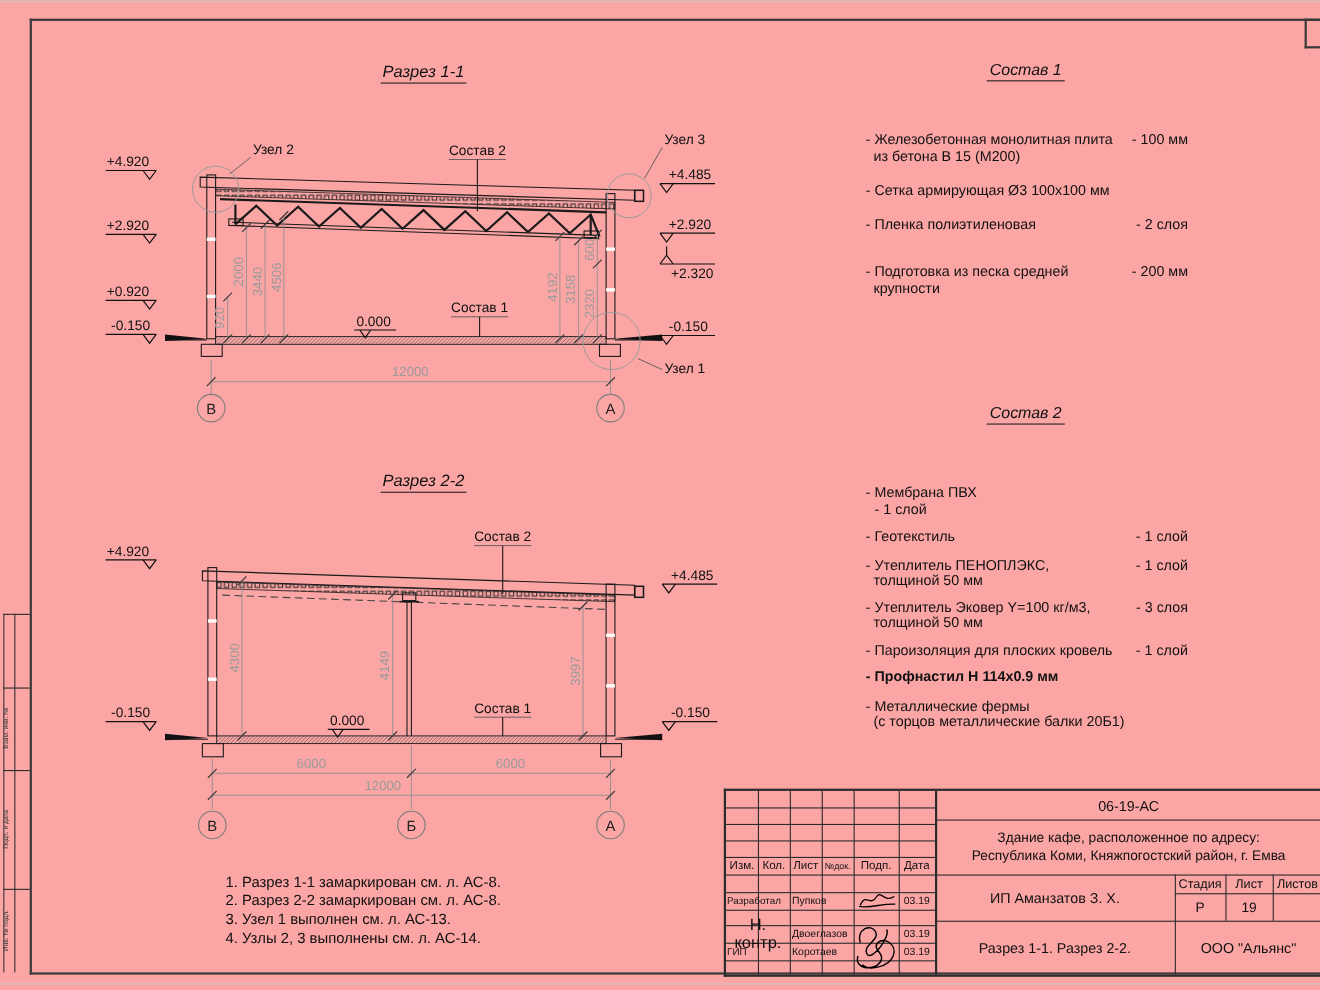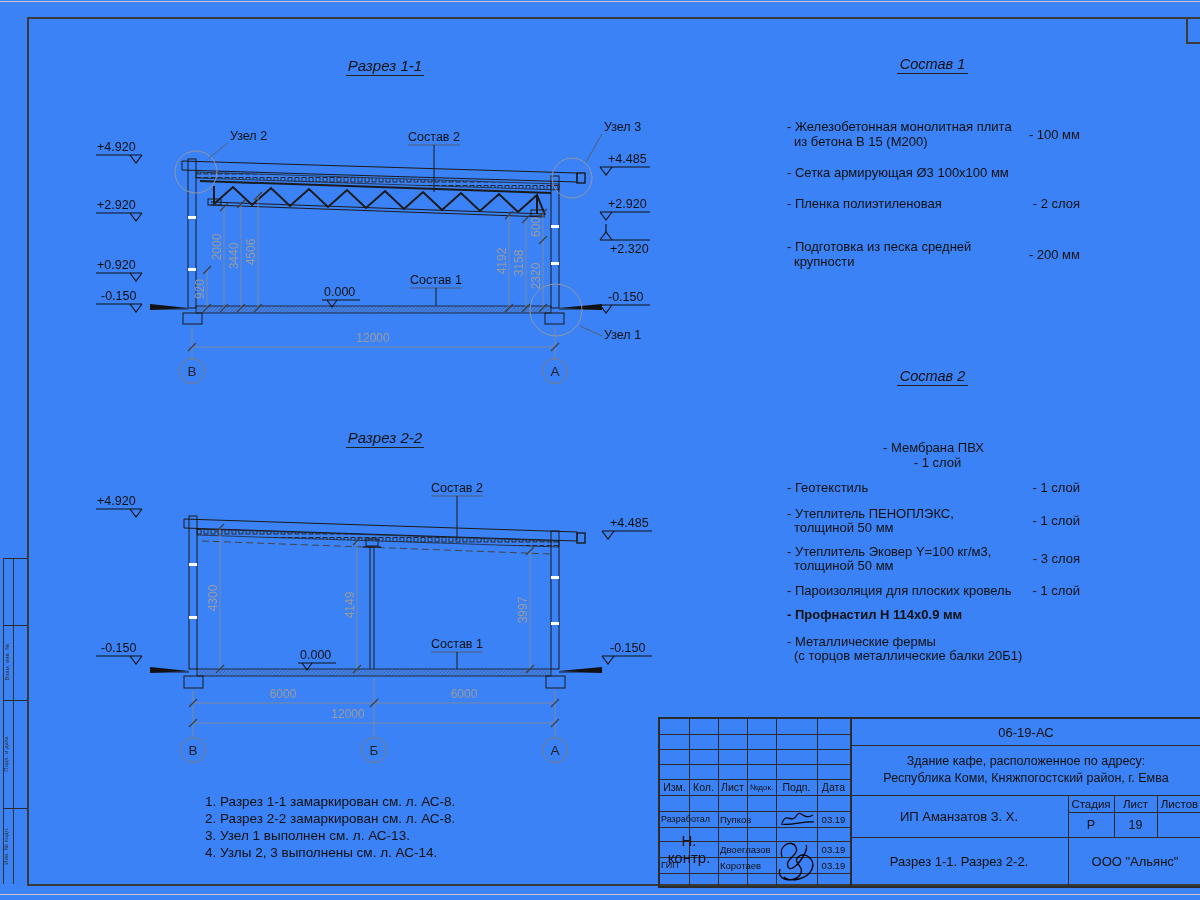--- a/index.html
+++ b/index.html
@@ -1,28 +1,28 @@
 <!DOCTYPE html>
 <html><head>
 <meta charset="utf-8">
 <style>
   html,body{margin:0;padding:0;background:#fff;}
-  .page{position:relative;width:1200px;height:900px;background:#3b82f6;overflow:hidden;
+  .page{position:relative;width:1200px;height:900px;background:#fca5a5;overflow:hidden;
         font-family:"Liberation Sans",sans-serif;color:#111;}
   .abs{position:absolute;}
   .edge{position:absolute;background:#c9c9c9;}
   .frame{position:absolute;background:#3a3a3a;}
   .vl{position:absolute;width:1px;background:#2b2b2b;}
   .hl{position:absolute;height:1px;background:#2b2b2b;}
   .sec-title{position:absolute;font-style:italic;font-size:15px;text-align:center;}
   .sec-title span{border-bottom:1.2px solid #222;padding:0 2px 1px 2px;}
   .list-title{position:absolute;width:295px;text-align:center;font-style:italic;font-size:14.5px;}
   .list-title span{border-bottom:1.2px solid #222;padding:0 3px 1px 3px;}
   .mlist{position:absolute;width:293px;font-size:13px;}
-  .mitem{display:flex;align-items:center;justify-content:space-between;}
+  .mitem{display:flex;align-items:flex-start;justify-content:space-between;}
   .mname{line-height:15px;}
   .mval{white-space:nowrap;padding-left:8px;line-height:15px;}
   .mlist2 .mname,.mlist2 .mval{line-height:14.5px;}
   .notes{position:absolute;font-size:13.5px;line-height:17px;}
   .stamp{position:absolute;left:658px;top:717px;width:542px;height:167px;
          border-top:2px solid #2b2b2b;border-left:2px solid #2b2b2b;border-bottom:2px solid #2b2b2b;}
   .cell{position:absolute;display:flex;align-items:center;justify-content:center;text-align:center;}
   .sideLbl{position:absolute;font-size:6px;color:#333;text-align:center;transform:rotate(-90deg);}
   svg text{font-family:"Liberation Sans",sans-serif;}
   .s1l{stroke:#1a1a1a;stroke-width:1;fill:none;}

